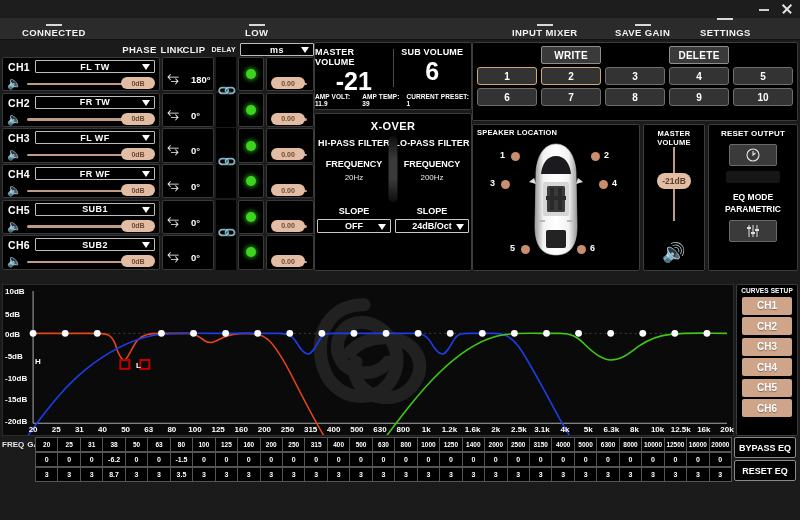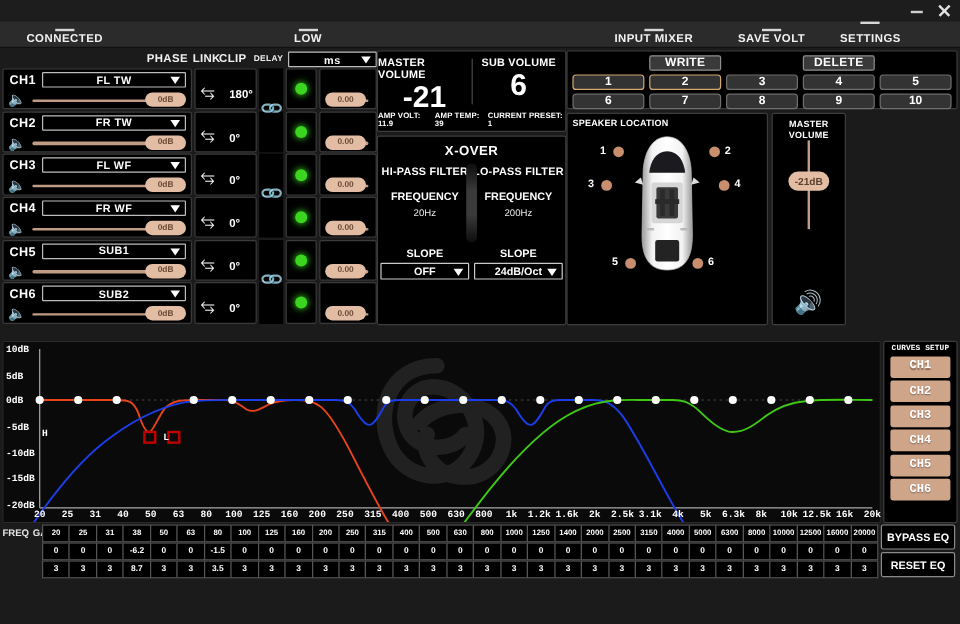--- a/index.html
+++ b/index.html
@@ -98,21 +98,21 @@
   .xsel { margin-top:3px; width:74px; height:14px; background:#000; border:1px solid #c9c9c9;
           border-radius:1px; position:relative; display:flex; align-items:center; justify-content:center; cursor:pointer;}
   .xsel .txt{ font-size:9px; font-weight:bold;}
   .xsel .caret{ position:absolute; right:4px; top:3.5px; width:0;height:0;
       border-left:4px solid transparent;border-right:4px solid transparent;border-top:6px solid #fff;}
   .xslider { position:absolute; left:50%; transform:translateX(-50%); top:4px; width:9px; height:66px;
              border-radius:5px; background:linear-gradient(to bottom,#0d0d0d,#3a3a3a 35%,#3a3a3a 65%,#0d0d0d); cursor:pointer;}
 
   
   .rightcol { flex:1; display:flex; flex-direction:column; gap:3px;}
-  .presetpanel { height:49px; background:#000; border:1px solid #3c3c3c; border-radius:2px;
+  .presetpanel { height:79px; background:#000; border:1px solid #3c3c3c; border-radius:2px;
                  padding:3px 4px; display:flex; flex-direction:column; gap:3px;}
   .prow { display:flex; gap:4px; height:18px;}
   .wdbtn { width:60px; background:#3a3a3a; border:1px solid #8e8e8e; border-radius:2px;
            font-size:10px; font-weight:bold; color:#fff; display:flex; align-items:center;
            justify-content:center; cursor:pointer; letter-spacing:.3px;}
   .spacerbtn { width:60px; }
   .pbtn { flex:1; background:#333; border:1px solid #6e6e6e; border-radius:3px;
           font-size:10px; font-weight:bold; display:flex; align-items:center; justify-content:center;
           cursor:pointer; color:#fff;}
   .pbtn.sel { border-color:#d2a86f; }
@@ -135,21 +135,21 @@
   .respanel { flex:1; background:#000; border:1px solid #3c3c3c; border-radius:2px; position:relative;
               display:flex; flex-direction:column; align-items:center; }
   .respanel .title{ font-size:8px; font-weight:bold; margin-top:4px; letter-spacing:.2px;}
   .sqbtn { width:48px; height:22px; background:#3a3a3a; border:1px solid #6a6a6a; border-radius:2px;
            margin-top:6px; display:flex; align-items:center; justify-content:center; font-size:12px; cursor:pointer;}
   .darkbar { width:54px; height:12px; background:#161616; border-radius:2px; margin-top:5px;}
   .eqm { font-size:8.5px; font-weight:bold; margin-top:9px;}
   .eqp { font-size:8.5px; font-weight:bold; margin-top:2px;}
 
   
-  .eqzone { display:flex; height:152px; padding:0 0 0 2px; gap:2px;font-family:Liberation Mono, monospace;}
+  .eqzone { display:flex; height:152px; padding:0 0 0 2px; gap:2px;}
   .graphwrap { flex:1; background:#0b0b0b; position:relative; border:1px solid #2a2a2a;}
   .curvespanel { width:62px; background:#000; border:1px solid #3c3c3c; border-radius:2px;
                  display:flex; flex-direction:column; align-items:center; padding-top:2px; margin-right:2px;}
   .curvespanel .title{ font-size:6.5px; font-weight:bold; letter-spacing:.1px;}
   .chbtn { width:50px; height:18px; background:#cfa58a; border-radius:2px; margin-top:2.5px;
            display:flex; align-items:center; justify-content:center; color:#fff;
            font-size:10px; font-weight:bold; cursor:pointer; text-shadow:0 1px 1px rgba(0,0,0,.4);}
 
   
   .bottom { display:flex; height:auto; padding:1px 2px 2px 2px; gap:2px;}
@@ -188,21 +188,21 @@
     <div class="tab" style="left:245px;">
         <div class="dash"></div>
         <span>LOW</span>
       </div>
     <div class="tab" style="left:512px;">
         <div class="dash"></div>
         <span>INPUT MIXER</span>
       </div>
     <div class="tab" style="left:615px;">
         <div class="dash"></div>
-        <span>SAVE VOLT</span>
+        <span>SAVE GAIN</span>
       </div>
     <div class="tab" style="left:700px;justify-content:space-between;">
         <div class="dash"></div>
         <span>SETTINGS</span>
       </div>
   </div>
 
   <div class="main">
 
     <div class="leftcol">
@@ -495,20 +495,42 @@
           <div class="dotnum" style="left:117px;top:118px;">6</div>
         </div>
 
         <div class="mvpanel">
           <div class="title">MASTER VOLUME</div>
           <div class="mvtrack"></div>
           <div class="mvknob">-21dB</div>
           <div class="mvspk">🔊</div>
         </div>
 
+        <div class="respanel">
+          <div class="title">RESET OUTPUT</div>
+          <div class="sqbtn">
+            <svg width="16" height="16" viewBox="0 0 16 16">
+              <circle cx="8" cy="8" r="6" fill="none" stroke="#e8e8e8" stroke-width="1.1"></circle>
+              <path d="M8 4 L8 8 L10.5 6" fill="none" stroke="#e8e8e8" stroke-width="1.1"></path>
+            </svg>
+          </div>
+          <div class="darkbar"></div>
+          <div class="eqm">EQ MODE</div>
+          <div class="eqp">PARAMETRIC</div>
+          <div class="sqbtn">
+            <svg width="16" height="16" viewBox="0 0 16 16">
+              <line x1="4" y1="2" x2="4" y2="14" stroke="#e0e0e0" stroke-width="1"></line>
+              <line x1="8" y1="2" x2="8" y2="14" stroke="#e0e0e0" stroke-width="1"></line>
+              <line x1="12" y1="2" x2="12" y2="14" stroke="#e0e0e0" stroke-width="1"></line>
+              <rect x="2" y="4" width="4" height="2" fill="#e0e0e0"></rect>
+              <rect x="6" y="9" width="4" height="2" fill="#e0e0e0"></rect>
+              <rect x="10" y="6" width="4" height="2" fill="#e0e0e0"></rect>
+            </svg>
+          </div>
+        </div>
       </div>
     </div>
   </div>
 
   <div class="eqzone">
     <div class="graphwrap">
       <svg width="100%" height="100%" viewBox="0 0 728 152" preserveAspectRatio="none">
         <rect x="0" y="0" width="728" height="152" fill="#0a0a0a"></rect>
 
         <g opacity="0.16" transform="translate(300,10) scale(1.0)">

